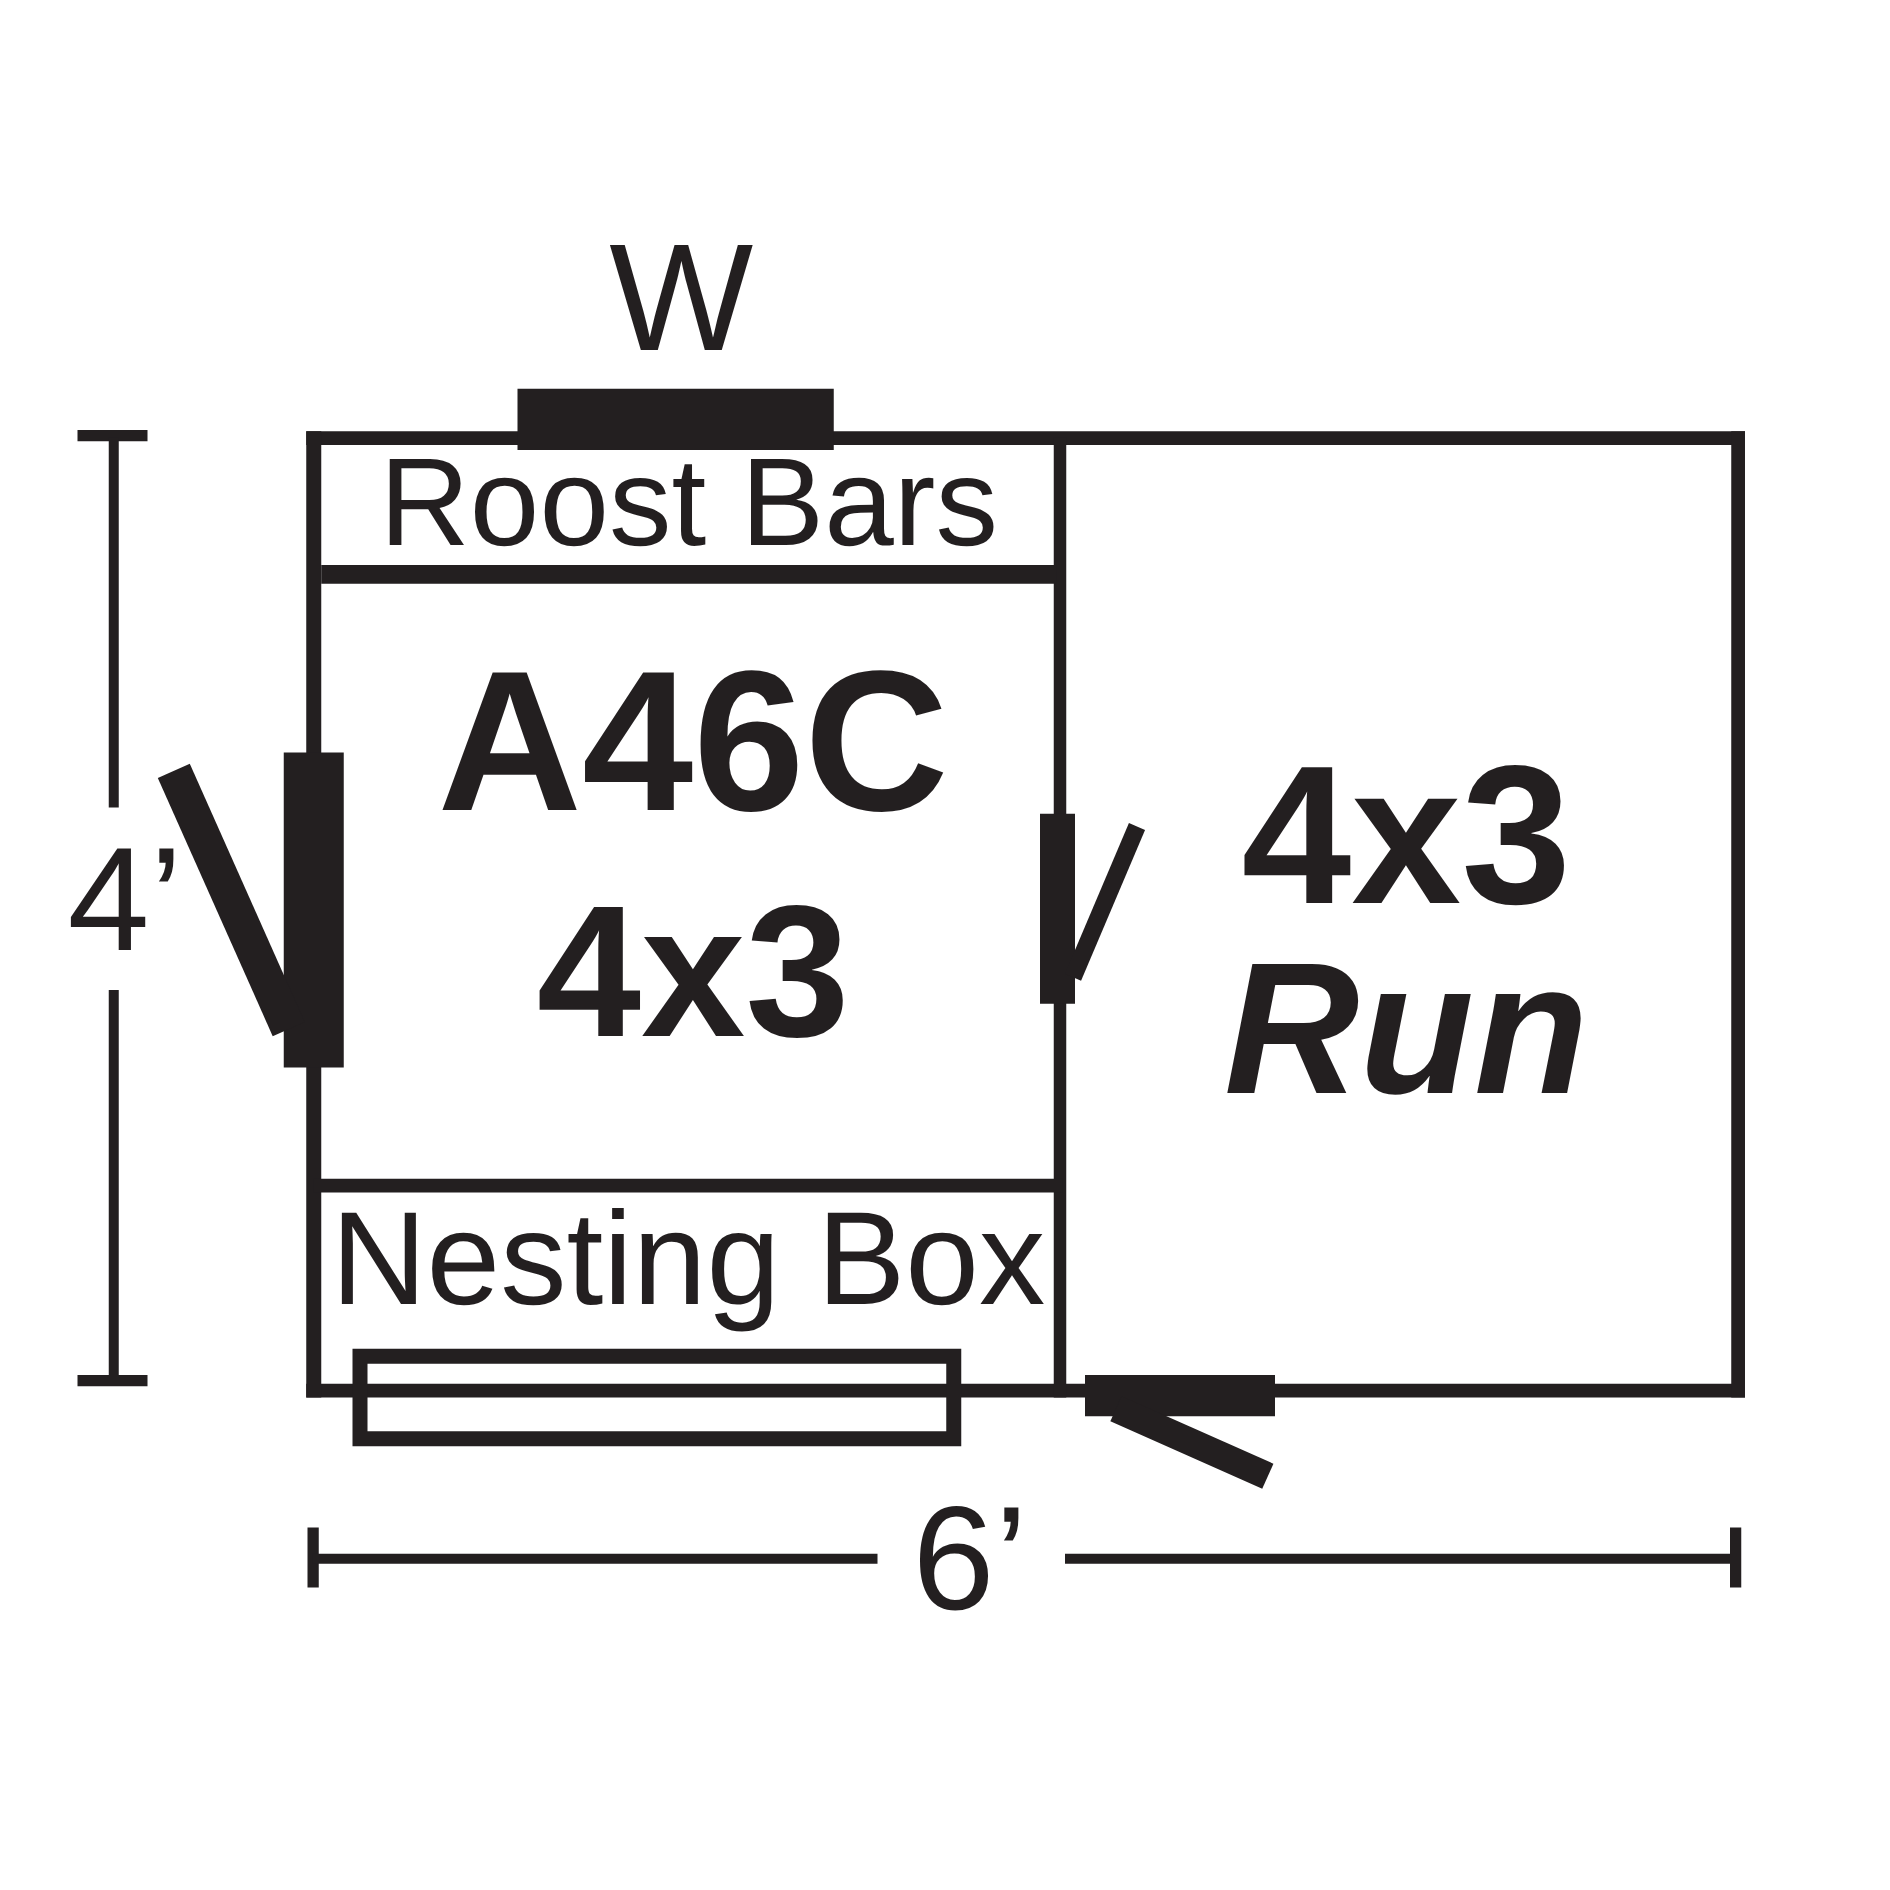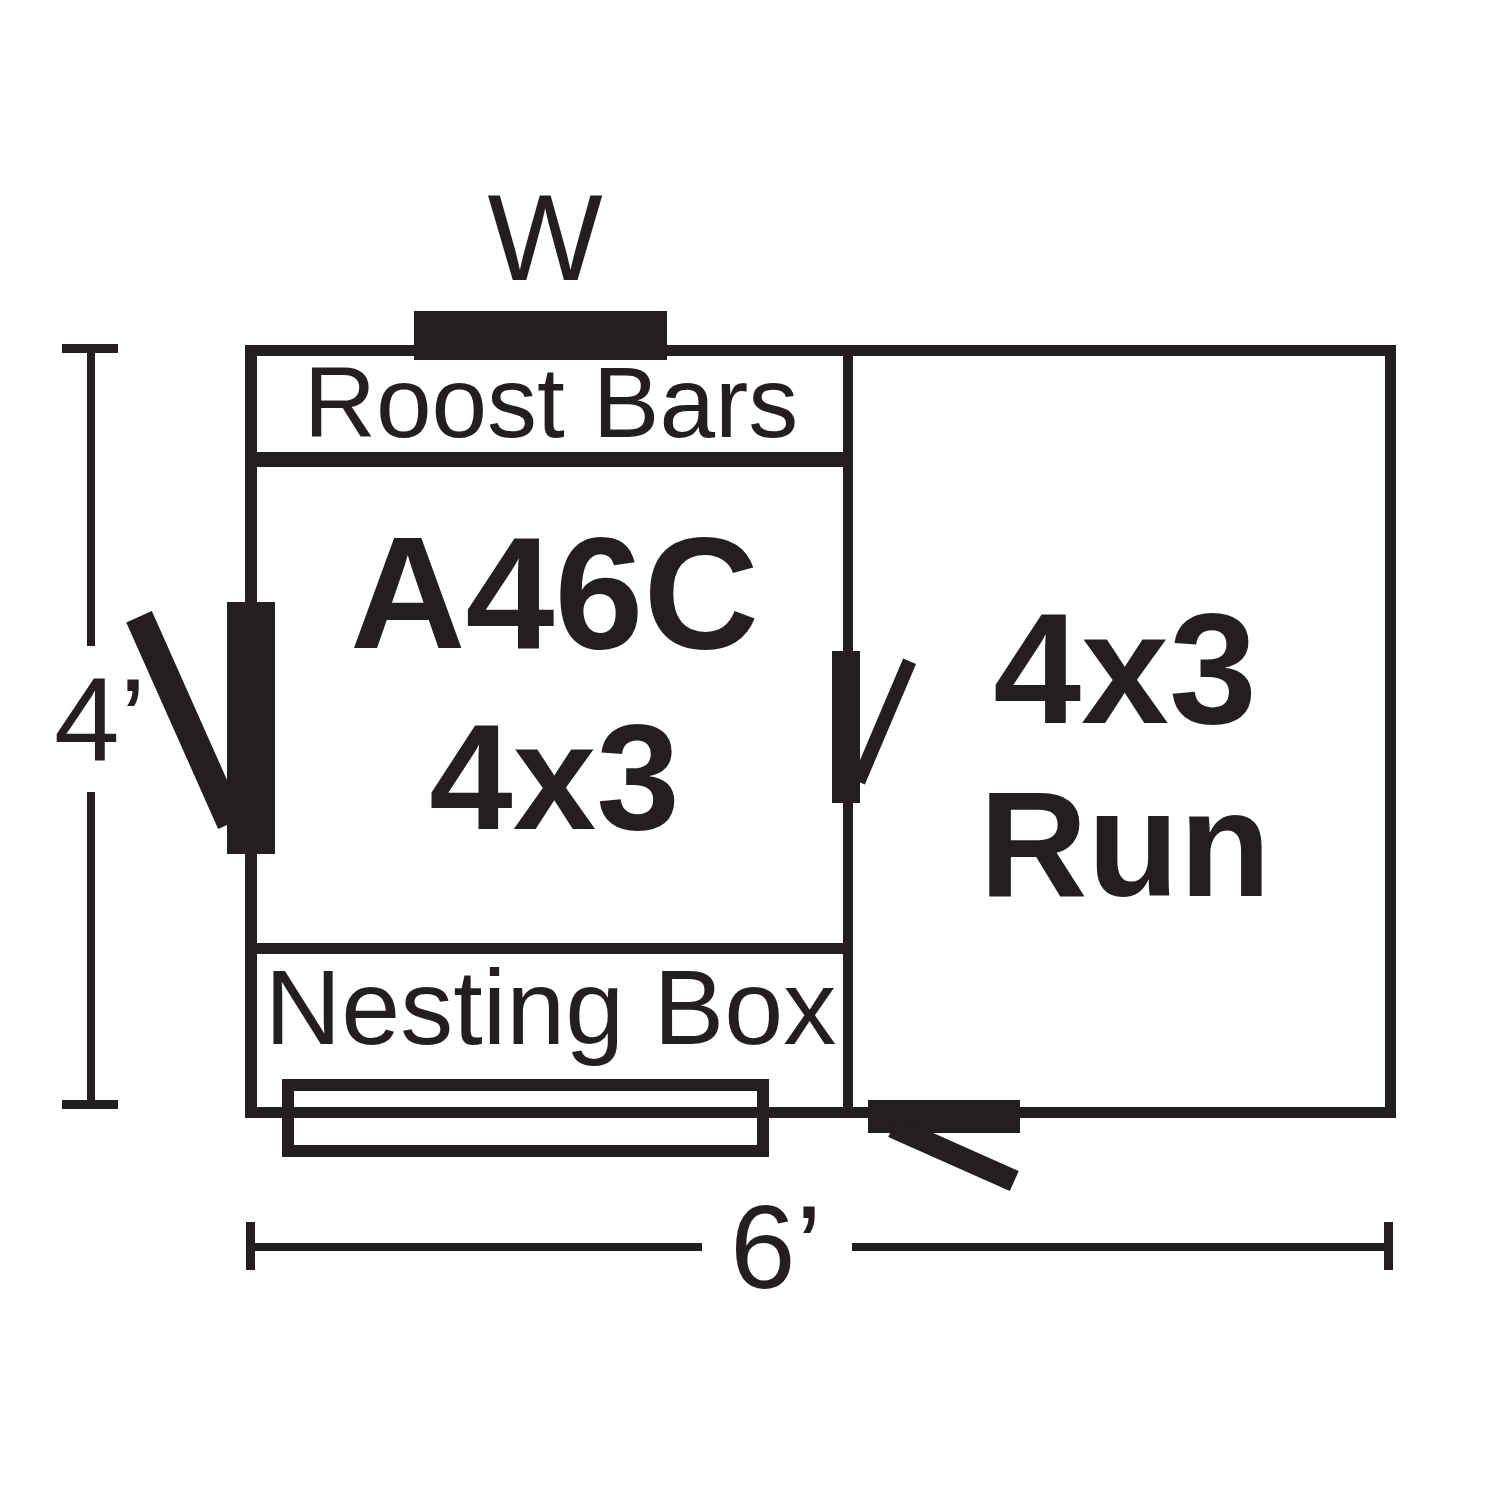--- a/index.html
+++ b/index.html
@@ -41,21 +41,21 @@
   <div class="abs ink" style="left:414px; top:311px; width:253px; height:49px;"></div>
   <div class="lbl" style="left:455px; top:180px; width:180px; height:115px; font-size:122px;">W</div>
 
   <div class="lbl" style="left:257px; top:352px; width:588px; height:100px; font-size:100px;">Roost Bars</div>
   <div class="abs ink" style="left:257px; top:452px; width:588px; height:15px;"></div>
 
   <div class="lbl bold" style="left:262px; top:510px; width:585px; height:165px; font-size:160px;">A46C</div>
   <div class="lbl bold" style="left:262px; top:695px; width:585px; height:165px; font-size:150px;">4x3</div>
 
   <div class="lbl bold" style="left:905px; top:588px; width:440px; height:160px; font-size:158px;">4x3</div>
-  <div class="lbl bold" style="left:905px; top:764px; width:440px; height:160px; font-size:150px;">Run</div>
+  <div class="lbl bold" style="left:905px; top:742px; width:440px; height:160px; font-size:150px;font-style:italic;">Run</div>
 
   <div class="abs ink" style="left:251px; top:943px; width:599px; height:11px;"></div>
   <div class="lbl" style="left:251px; top:952px; width:599px; height:110px; font-size:106px;text-align:right;">Nesting Box</div>
   <div class="outline-rect" style="left:282px; top:1079px; width:487px; height:78px;"></div>
 
   <div class="abs ink" style="left:227px; top:602px; width:48px; height:252px;"></div>
   <div class="abs ink" style="left:171px; top:607px; width:28px; height:226px; transform:rotate(-24deg);"></div>
 
   <div class="abs ink" style="left:832px; top:651px; width:28px; height:152px;"></div>
   <div class="abs ink" style="left:877px; top:656px; width:14px; height:131px; transform:rotate(23deg);"></div>

